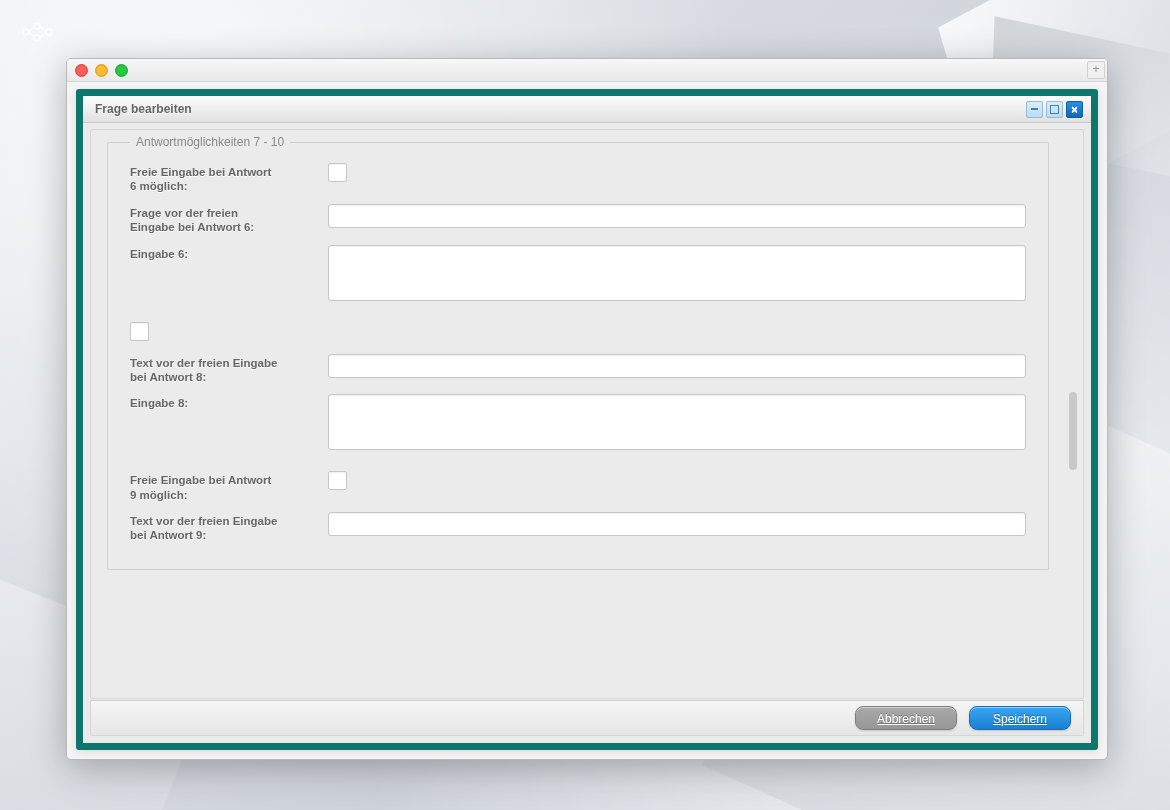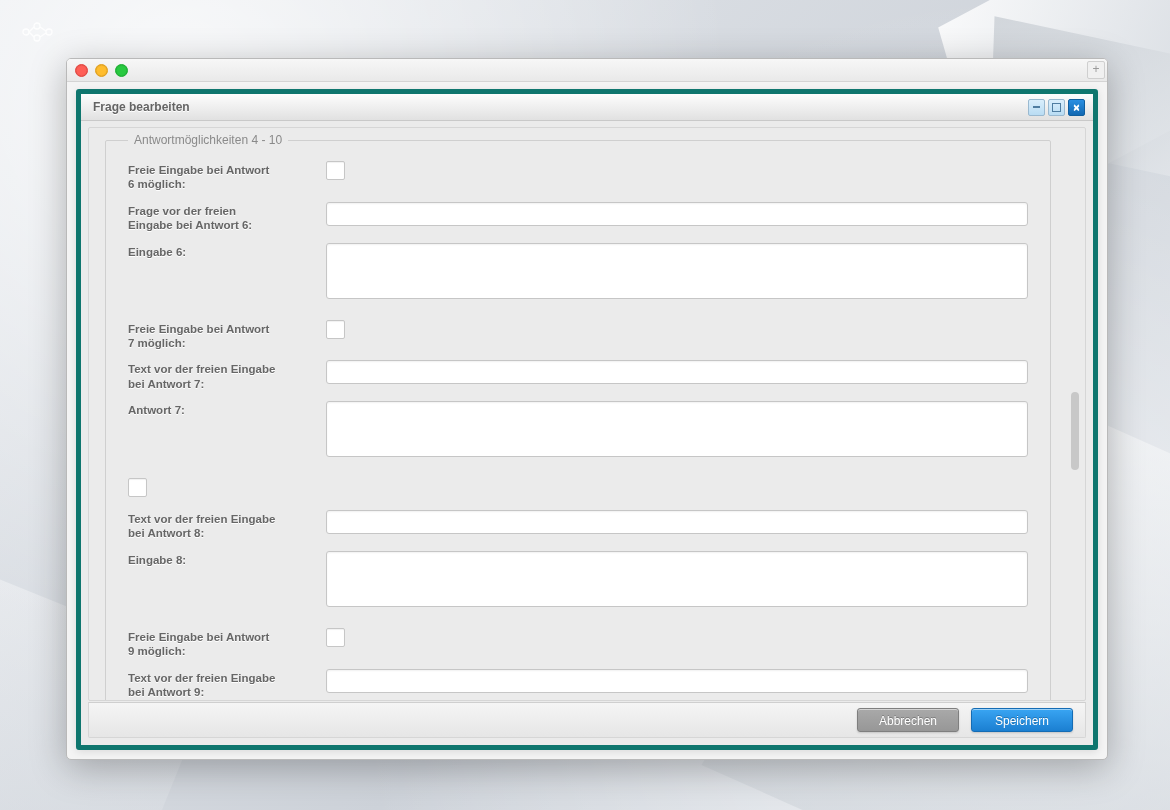--- a/index.html
+++ b/index.html
@@ -73,21 +73,21 @@
     position: absolute; right: 2px; top: 2px;
     width: 16px; height: 16px; line-height: 14px; text-align: center;
     color: #999; border: 1px solid #cfcfcf; background: #f0f0f0;
     font-size: 12px; border-radius: 2px;
   }
 
   
   .dialog {
     position: absolute;
     left: 9px; right: 9px; top: 30px; bottom: 9px;
-    border: 5px solid #0f766e;
+    border: 7px solid #0f766e;
     background: #ebebeb;
     border-radius: 3px;
     box-shadow: 0 1px 0 rgba(255,255,255,.6) inset, 0 2px 8px rgba(0,0,0,.1);
     display: flex; flex-direction: column;
     overflow: hidden;
   }
   .dialog-titlebar {
     height: 26px;
     background: linear-gradient(#fdfdfd, #e1e1e1);
     border-bottom: 1px solid #c9c9c9;
@@ -196,27 +196,28 @@
     background: linear-gradient(#f5f5f5,#e6e6e6);
     border: 1px solid #d6d6d6;
     border-top: 1px solid #cfcfcf;
     display: flex; align-items: center; justify-content: flex-end;
     gap: 12px;
     padding: 0 12px;
     border-radius: 0 0 2px 2px;
   }
   .btn {
     min-width: 102px; height: 24px;
-    border-radius: 3px;
+    border-radius: 8px;
     font: inherit;
     font-weight: 500;
     text-align: center;
     line-height: 22px;
     box-shadow: 0 1px 0 rgba(255,255,255,.5) inset, 0 1px 2px rgba(0,0,0,.15);
     cursor: pointer;
+    text-decoration: underline;
   }
   .btn-default {
     background: linear-gradient(#a9a9a9,#979797);
     border: 1px solid #7f7f7f;
     color: #fff;
     text-shadow: 0 -1px 0 rgba(0,0,0,.25);
   }
   .btn-primary {
     background: linear-gradient(#39a5f3,#1b7fd1);
     border: 1px solid #156cb4;
@@ -263,51 +264,37 @@
       <span>Frage bearbeiten</span>
       <div class="title-controls">
         <span class="title-btn min"></span>
         <span class="title-btn max"></span>
         <span class="title-btn close-x">×</span>
       </div>
     </div>
 
     <div class="dialog-body">
       <fieldset class="panel">
-        <legend>Antwortmöglichkeiten 4 - 10</legend>
+        <legend>Antwortmöglichkeiten 7 - 10</legend>
 
         <div class="answer-block">
           <div class="form-row">
             <div class="lbl">Freie Eingabe bei Antwort 6 möglich:</div>
             <div class="ctrl"><span class="ck"></span></div>
           </div>
           <div class="form-row">
             <div class="lbl">Frage vor der freien Eingabe bei Antwort 6:</div>
             <div class="ctrl"><input class="txt" value="" style=""></div>
           </div>
           <div class="form-row">
             <div class="lbl">Eingabe 6:</div>
             <div class="ctrl"><textarea class="ta" style=""></textarea></div>
           </div>
         </div>
 
-        <div class="answer-block">
-          <div class="form-row">
-            <div class="lbl">Freie Eingabe bei Antwort 7 möglich:</div>
-            <div class="ctrl"><span class="ck"></span></div>
-          </div>
-          <div class="form-row">
-            <div class="lbl">Text vor der freien Eingabe bei Antwort 7:</div>
-            <div class="ctrl"><input class="txt" value="" style=""></div>
-          </div>
-          <div class="form-row">
-            <div class="lbl">Antwort 7:</div>
-            <div class="ctrl"><textarea class="ta" style=""></textarea></div>
-          </div>
-        </div>
 
         <div class="answer-block">
           <div class="form-row">
             <div class="ctrl"><span class="ck"></span></div>
           </div>
           <div class="form-row">
             <div class="lbl">Text vor der freien Eingabe bei Antwort 8:</div>
             <div class="ctrl"><input class="txt" value="" style=""></div>
           </div>
           <div class="form-row">

